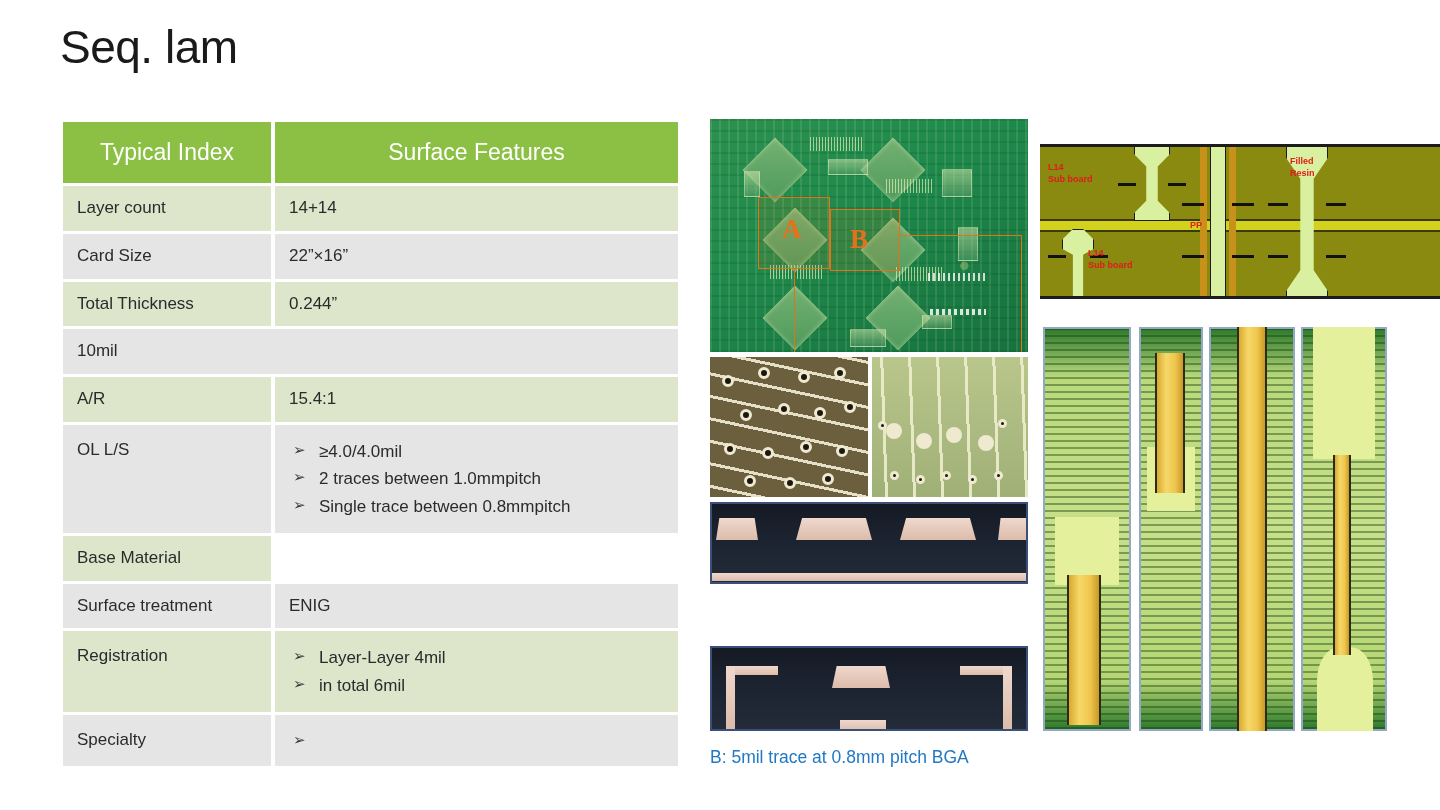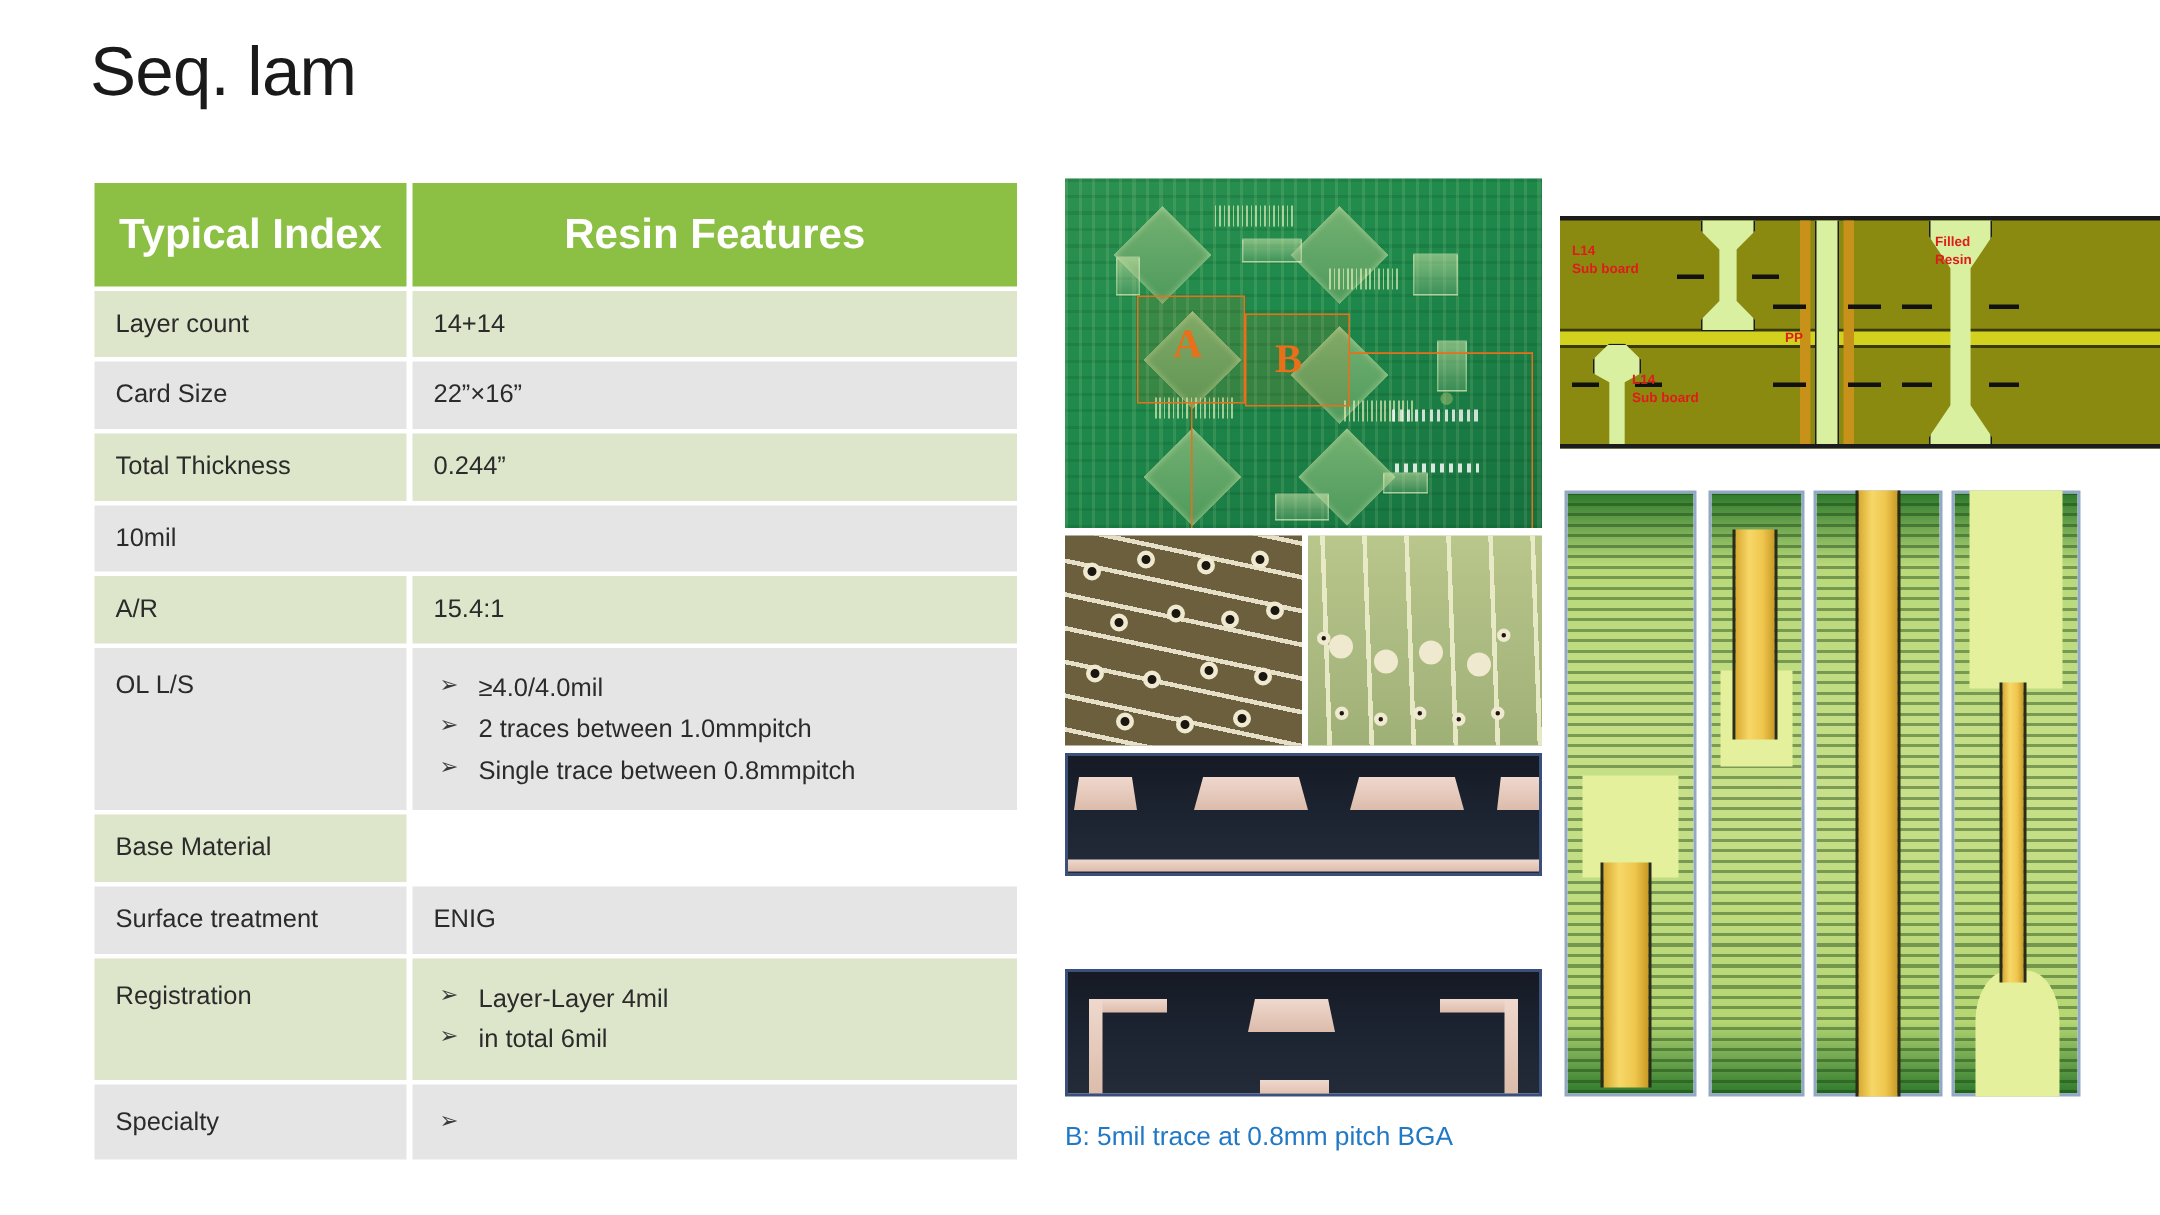--- a/index.html
+++ b/index.html
@@ -40,22 +40,22 @@
     font-size: 17px;
     color: #2b2b2b;
     line-height: 1.45;
   }
   .tcell-k { width: 208px; flex: 0 0 208px; margin-right: 4px; }
   .tcell-v { flex: 1 1 auto; }
 
   .header-row .tcell-k, .header-row .tcell-v {
     background: #8CC044;
     color: #ffffff;
-    font-weight: bold;
-    font-size: 28px;
+    font-weight: normal;
+    font-size: 23px;
     text-align: center;
     padding-top: 14px; padding-bottom: 14px;
   }
   .shade-a .tcell-k, .shade-a .tcell-v { background: #DDE6CB; }
   .shade-b .tcell-k, .shade-b .tcell-v { background: #e5e5e5; }
 
   .tall-pad .tcell-k, .tall-pad .tcell-v { padding-top: 13px; padding-bottom: 13px; }
 
   ul.bl { margin: 0; padding: 0; list-style: none; }
   ul.bl li {
@@ -230,21 +230,21 @@
 <body>
 
 <div id="slide">
 
   <div id="title">Seq. lam</div>
 
   <div id="spec-table">
 
     <div class="trow header-row">
       <div class="tcell-k">Typical Index</div>
-      <div class="tcell-v">Resin Features</div>
+      <div class="tcell-v">Surface Features</div>
     </div>
 
     <div class="trow shade-a">
       <div class="tcell-k">Layer count</div>
       <div class="tcell-v">14+14</div>
     </div>
 
     <div class="trow shade-b">
       <div class="tcell-k">Card Size</div>
       <div class="tcell-v">22”×16”</div>

